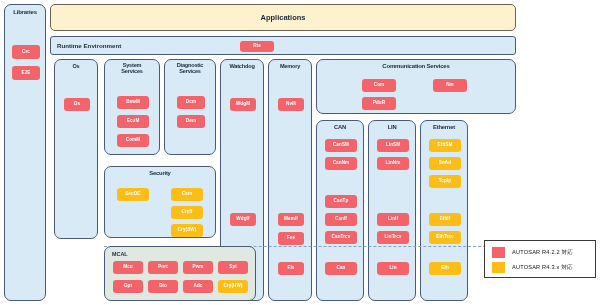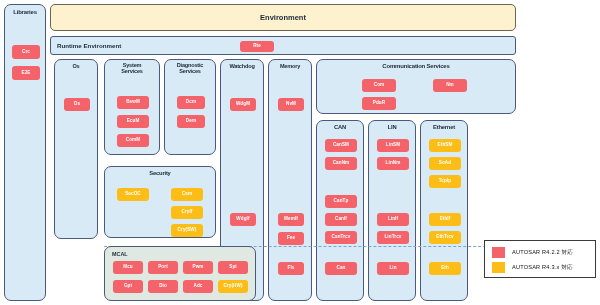--- a/index.html
+++ b/index.html
@@ -115,21 +115,21 @@
 <body>
 
 <div id="stage">
 
   <div class="panel" id="libraries">
     <div class="panel-title">Libraries</div>
     <div class="chip r422" style="left:7px; top:40px; width:28px; height:14px;">Crc</div>
     <div class="chip r422" style="left:7px; top:61px; width:28px; height:14px;">E2E</div>
   </div>
 
-  <div id="applications">Environment</div>
+  <div id="applications">Applications</div>
 
   <div id="rte">
     <span class="rte-label">Runtime Environment</span>
     <div class="chip r422" style="left:189px; top:4px; width:34px; height:11px;">Rte</div>
   </div>
 
   <div class="panel" style="left:54px; top:59px; width:44px; height:180px;">
     <div class="panel-title" style="font-size:5.6px; padding-top:4px;">Os</div>
     <div class="chip r422" style="left:9px; top:38px; width:26px; height:13px;">Os</div>
   </div>

